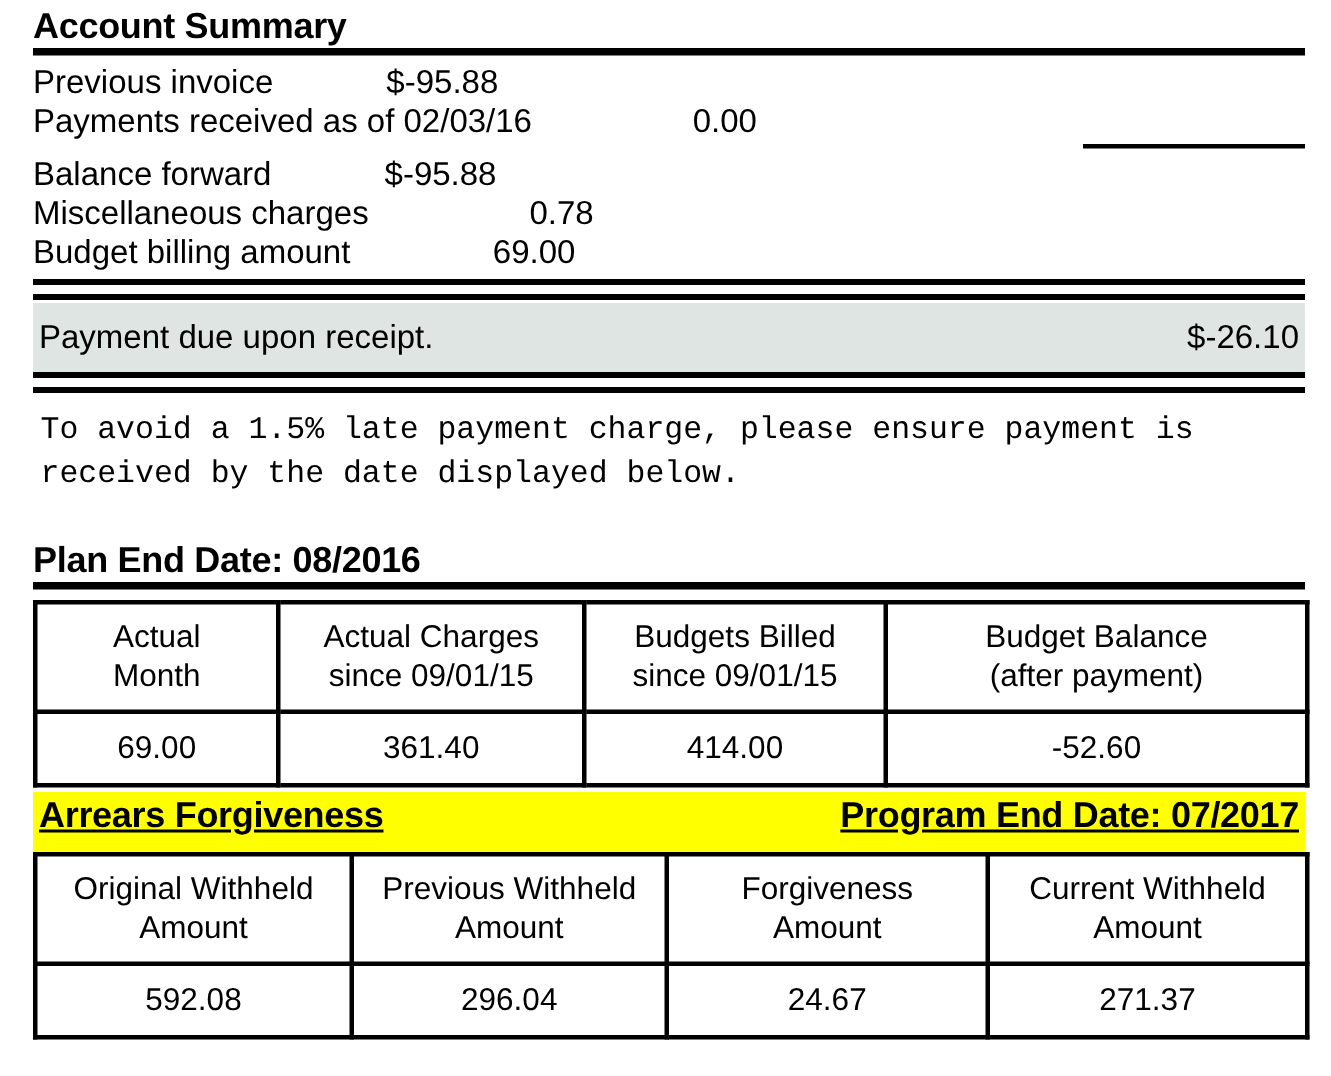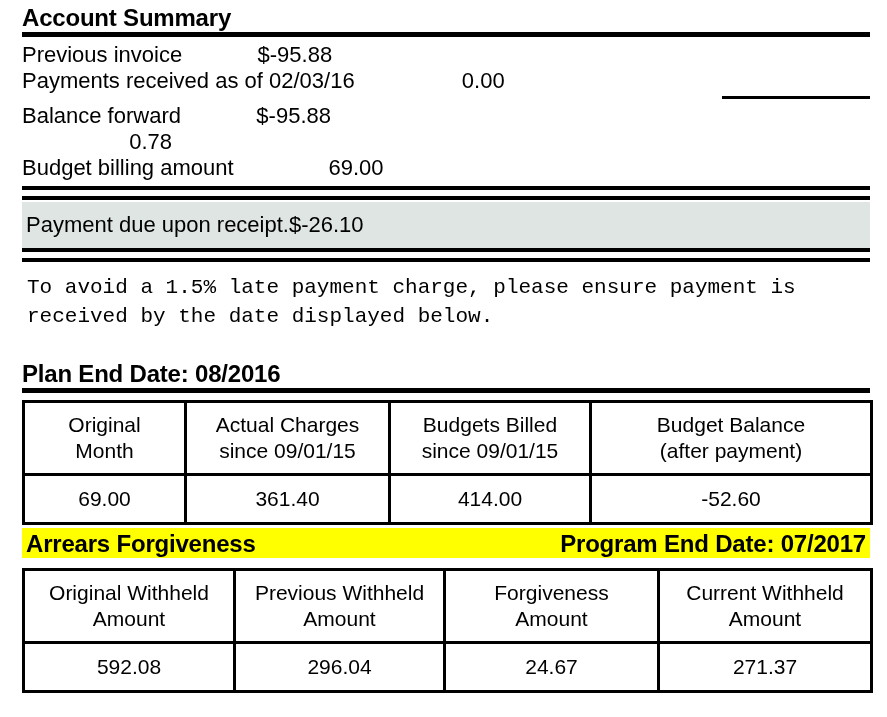--- a/index.html
+++ b/index.html
@@ -71,20 +71,21 @@
     left: 722px;
     width: 148px;
     height: 3px;
     background: #000000;
   }
 
   
   .paybar {
     background: #dfe5e3;
     display: flex;
+    justify-content: space-between;
     align-items: center;
     font-size: 22px;
     line-height: 26px;
     height: 46px;
     padding: 0 4px 0 4px;
     box-sizing: border-box;
     white-space: nowrap;
   }
 
   
@@ -113,22 +114,23 @@
   }
   table.grid td.val {
     height: 42px;
   }
 
   
   .highlight {
     background: #ffff00;
   }
   .hl-pad {
-    padding: 2px 4px 0 4px;
+    padding: 2px 4px 12px 4px;
     box-sizing: border-box;
+    text-decoration: underline;
   }
 </style>
 </head>
 <body>
 
 <div class="page">
 
   <div class="band" style="top:4px;">
     <div class="section-head">
       <span>Account Summary</span>
@@ -148,20 +150,21 @@
   </div>
 
   <div class="subtotal-rule" style="top:96px;"></div>
 
   <div class="band" style="top:103px;">
     <div class="sum-row">
       <span>Balance forward</span>
       <span class="amt">$-95.88</span>
     </div>
     <div class="sum-row">
+      <span>Miscellaneous charges</span>
       <span class="amt">0.78</span>
     </div>
     <div class="sum-row">
       <span>Budget billing amount</span>
       <span class="amt">69.00</span>
     </div>
   </div>
 
   <div class="band" style="top:186px;">
     <div class="rule-med"></div>
@@ -198,21 +201,21 @@
     <table class="grid">
       <colgroup>
         <col style="width:162px">
         <col style="width:204px">
         <col style="width:201px">
         <col style="width:281px">
       </colgroup>
       <tbody>
           <tr>
         <td class="hdr">
-          <div>Original</div>
+          <div>Actual</div>
           <div>Month</div>
         </td>
         <td class="hdr">
           <div>Actual Charges</div>
           <div>since 09/01/15</div>
         </td>
         <td class="hdr">
           <div>Budgets Billed</div>
           <div>since 09/01/15</div>
         </td>

